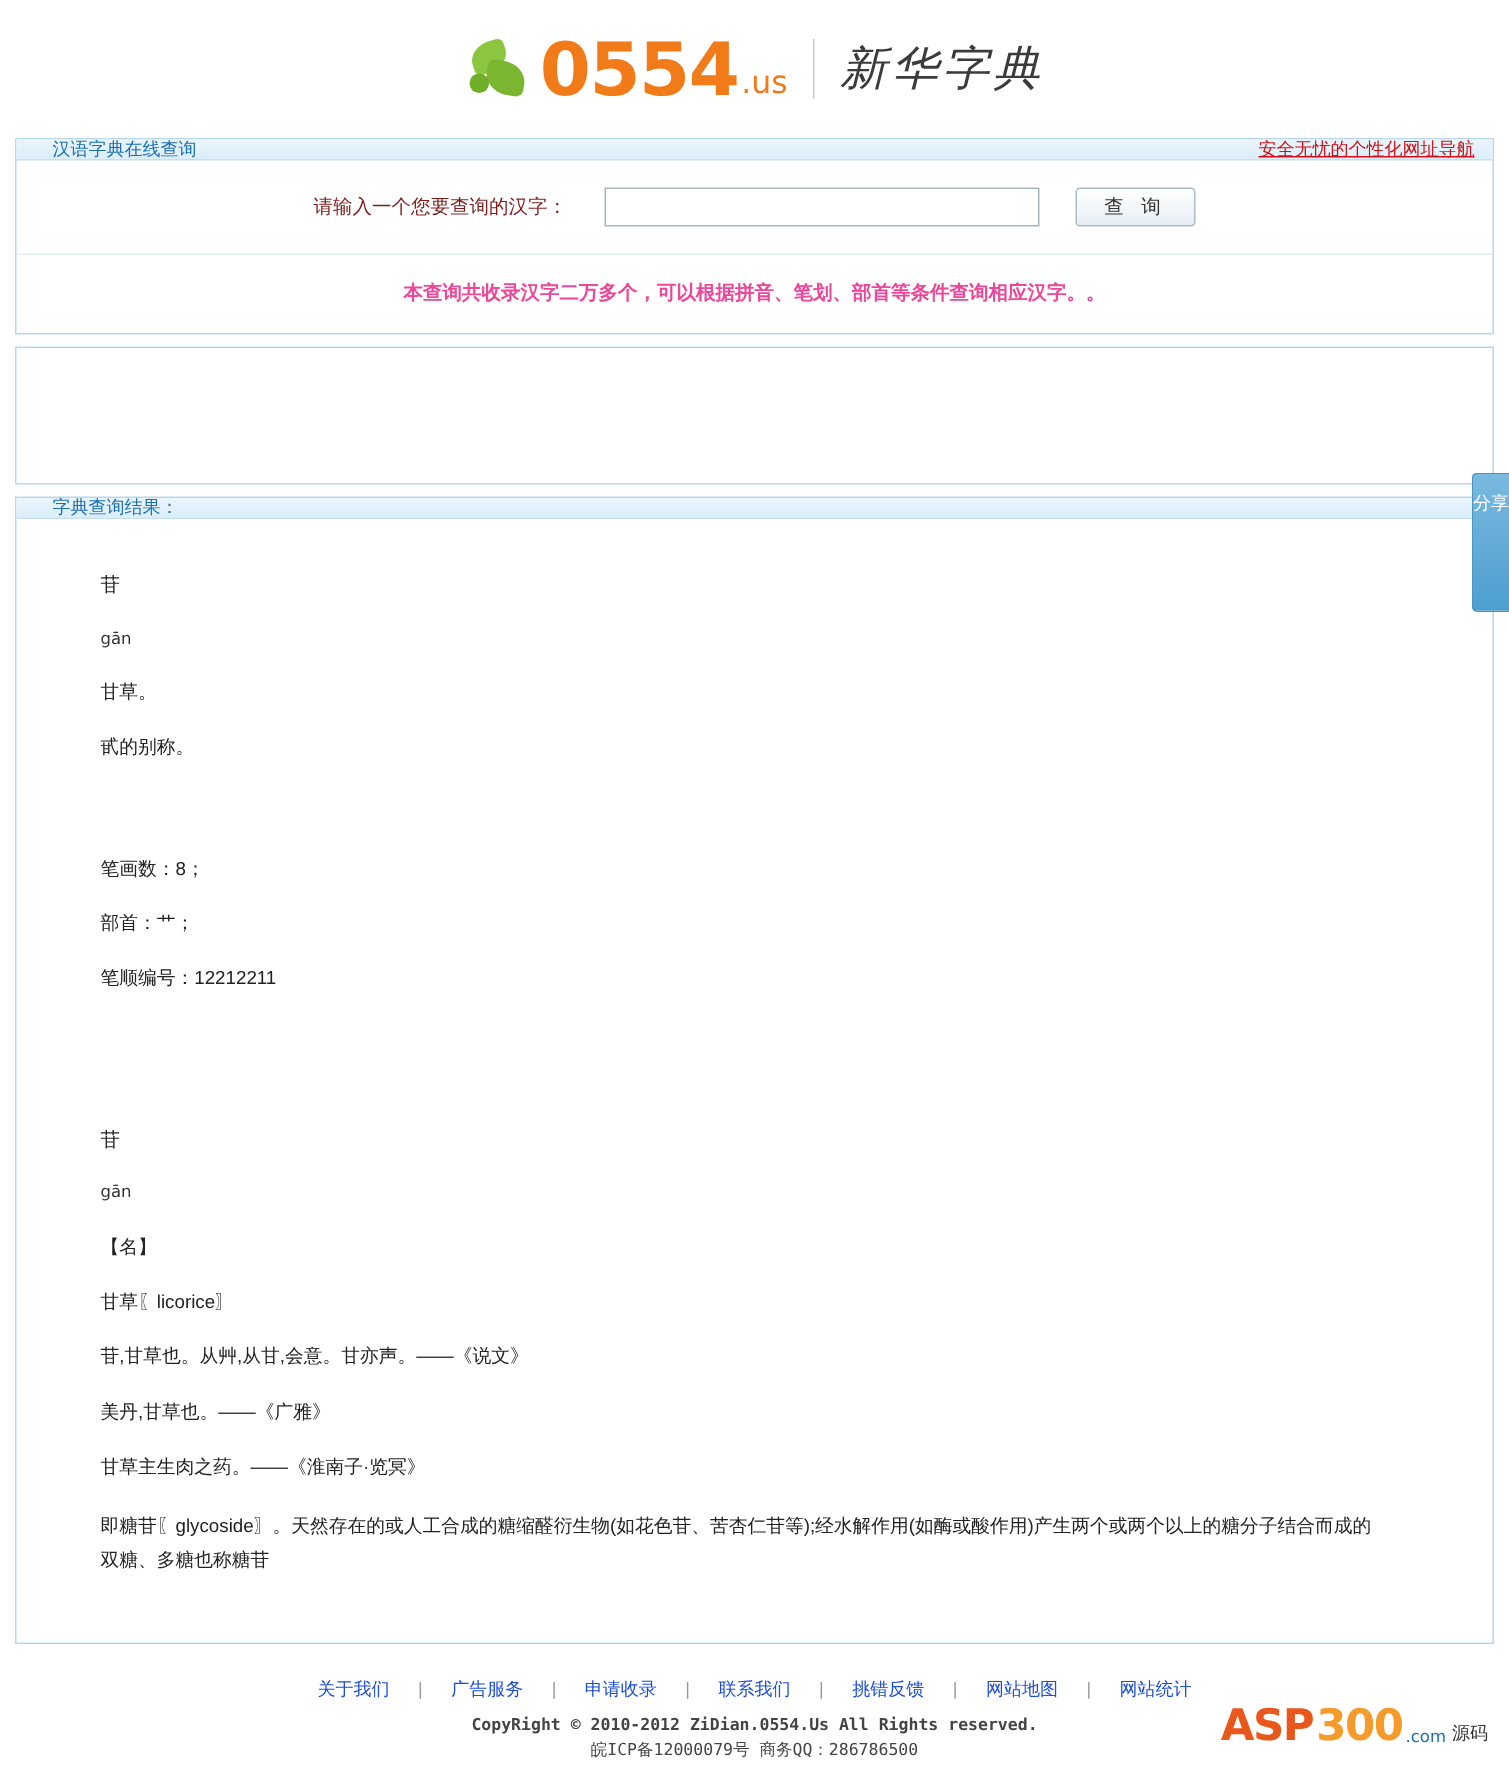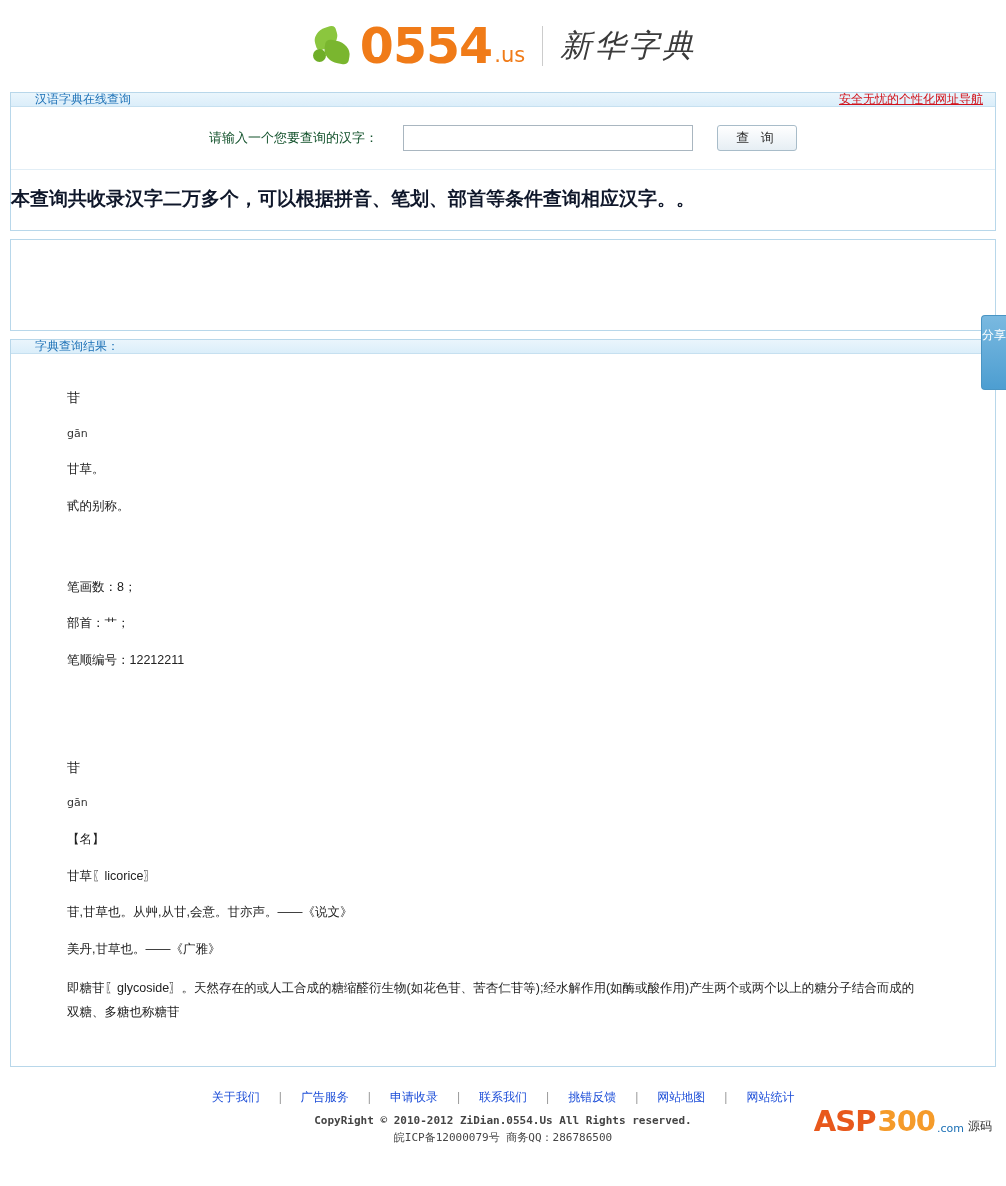--- a/index.html
+++ b/index.html
@@ -102,21 +102,21 @@
   }
   .search-row {
     display: flex;
     align-items: center;
     justify-content: center;
     padding-bottom: 18px;
     border-bottom: 1px solid #e2eef6;
   }
   .search-label {
     font-size: 13px;
-    color: #14532d;
+    color: #7f1d1d;
     margin-right: 25px;
   }
   .search-input {
     width: 290px;
     height: 26px;
     border: 1px solid #a9b6c0;
     background: #ffffff;
     font-size: 13px;
     padding: 0 5px;
     outline: none;
@@ -127,22 +127,23 @@
     height: 26px;
     border: 1px solid #a8bcc9;
     border-radius: 3px;
     background: linear-gradient(to bottom, #ffffff 0%, #e6eef4 100%);
     font-size: 13px;
     color: #333333;
     letter-spacing: 4px;
     cursor: pointer;
   }
   .search-note {
-    font-size: 19px;
-    color: #0f172a;
+    text-align: center;
+    font-size: 13px;
+    color: #ec4899;
     font-weight: bold;
     padding: 16px 0 18px 0;
   }
 
   
   .ad-panel {
     height: 92px;
     margin: 0 10px 8px 10px;
     border: 1px solid #b8d7ea;
     background: #ffffff;
@@ -175,21 +176,21 @@
   }
   .spacer-lg { height: 44px; }
   .spacer-xl { height: 70px; }
 
   
   .share-tab {
     position: absolute;
     right: 0;
     top: 315px;
     width: 25px;
-    height: 75px;
+    height: 93px;
     background: linear-gradient(to bottom, #7ab9e0 0%, #4d9ed1 100%);
     border: 1px solid #4a95c4;
     border-right: none;
     border-radius: 4px 0 0 4px;
     color: #ffffff;
     font-size: 12px;
     text-align: center;
     padding-top: 11px;
     line-height: 1.35;
     cursor: pointer;
@@ -321,20 +322,21 @@
 
     <div class="spacer-xl"></div>
 
     <div class="entry">
       <p class="head-char">苷</p>
       <p class="pinyin">gān</p>
       <p>【名】</p>
       <p>甘草〖licorice〗</p>
       <p>苷,甘草也。从艸,从甘,会意。甘亦声。——《说文》</p>
       <p>美丹,甘草也。——《广雅》</p>
+      <p>甘草主生肉之药。——《淮南子·览冥》</p>
       <p class="wide">即糖苷〖glycoside〗。天然存在的或人工合成的糖缩醛衍生物(如花色苷、苦杏仁苷等);经水解作用(如酶或酸作用)产生两个或两个以上的糖分子结合而成的双糖、多糖也称糖苷</p>
     </div>
 
   </div>
 </div>
 
 <div class="footer">
   <div class="footer-links">
     <a href="#">关于我们</a><span class="footer-sep">|</span><a href="#">广告服务</a><span class="footer-sep">|</span><a href="#">申请收录</a><span class="footer-sep">|</span><a href="#">联系我们</a><span class="footer-sep">|</span><a href="#">挑错反馈</a><span class="footer-sep">|</span><a href="#">网站地图</a><span class="footer-sep">|</span><a href="#">网站统计</a>
   </div>

